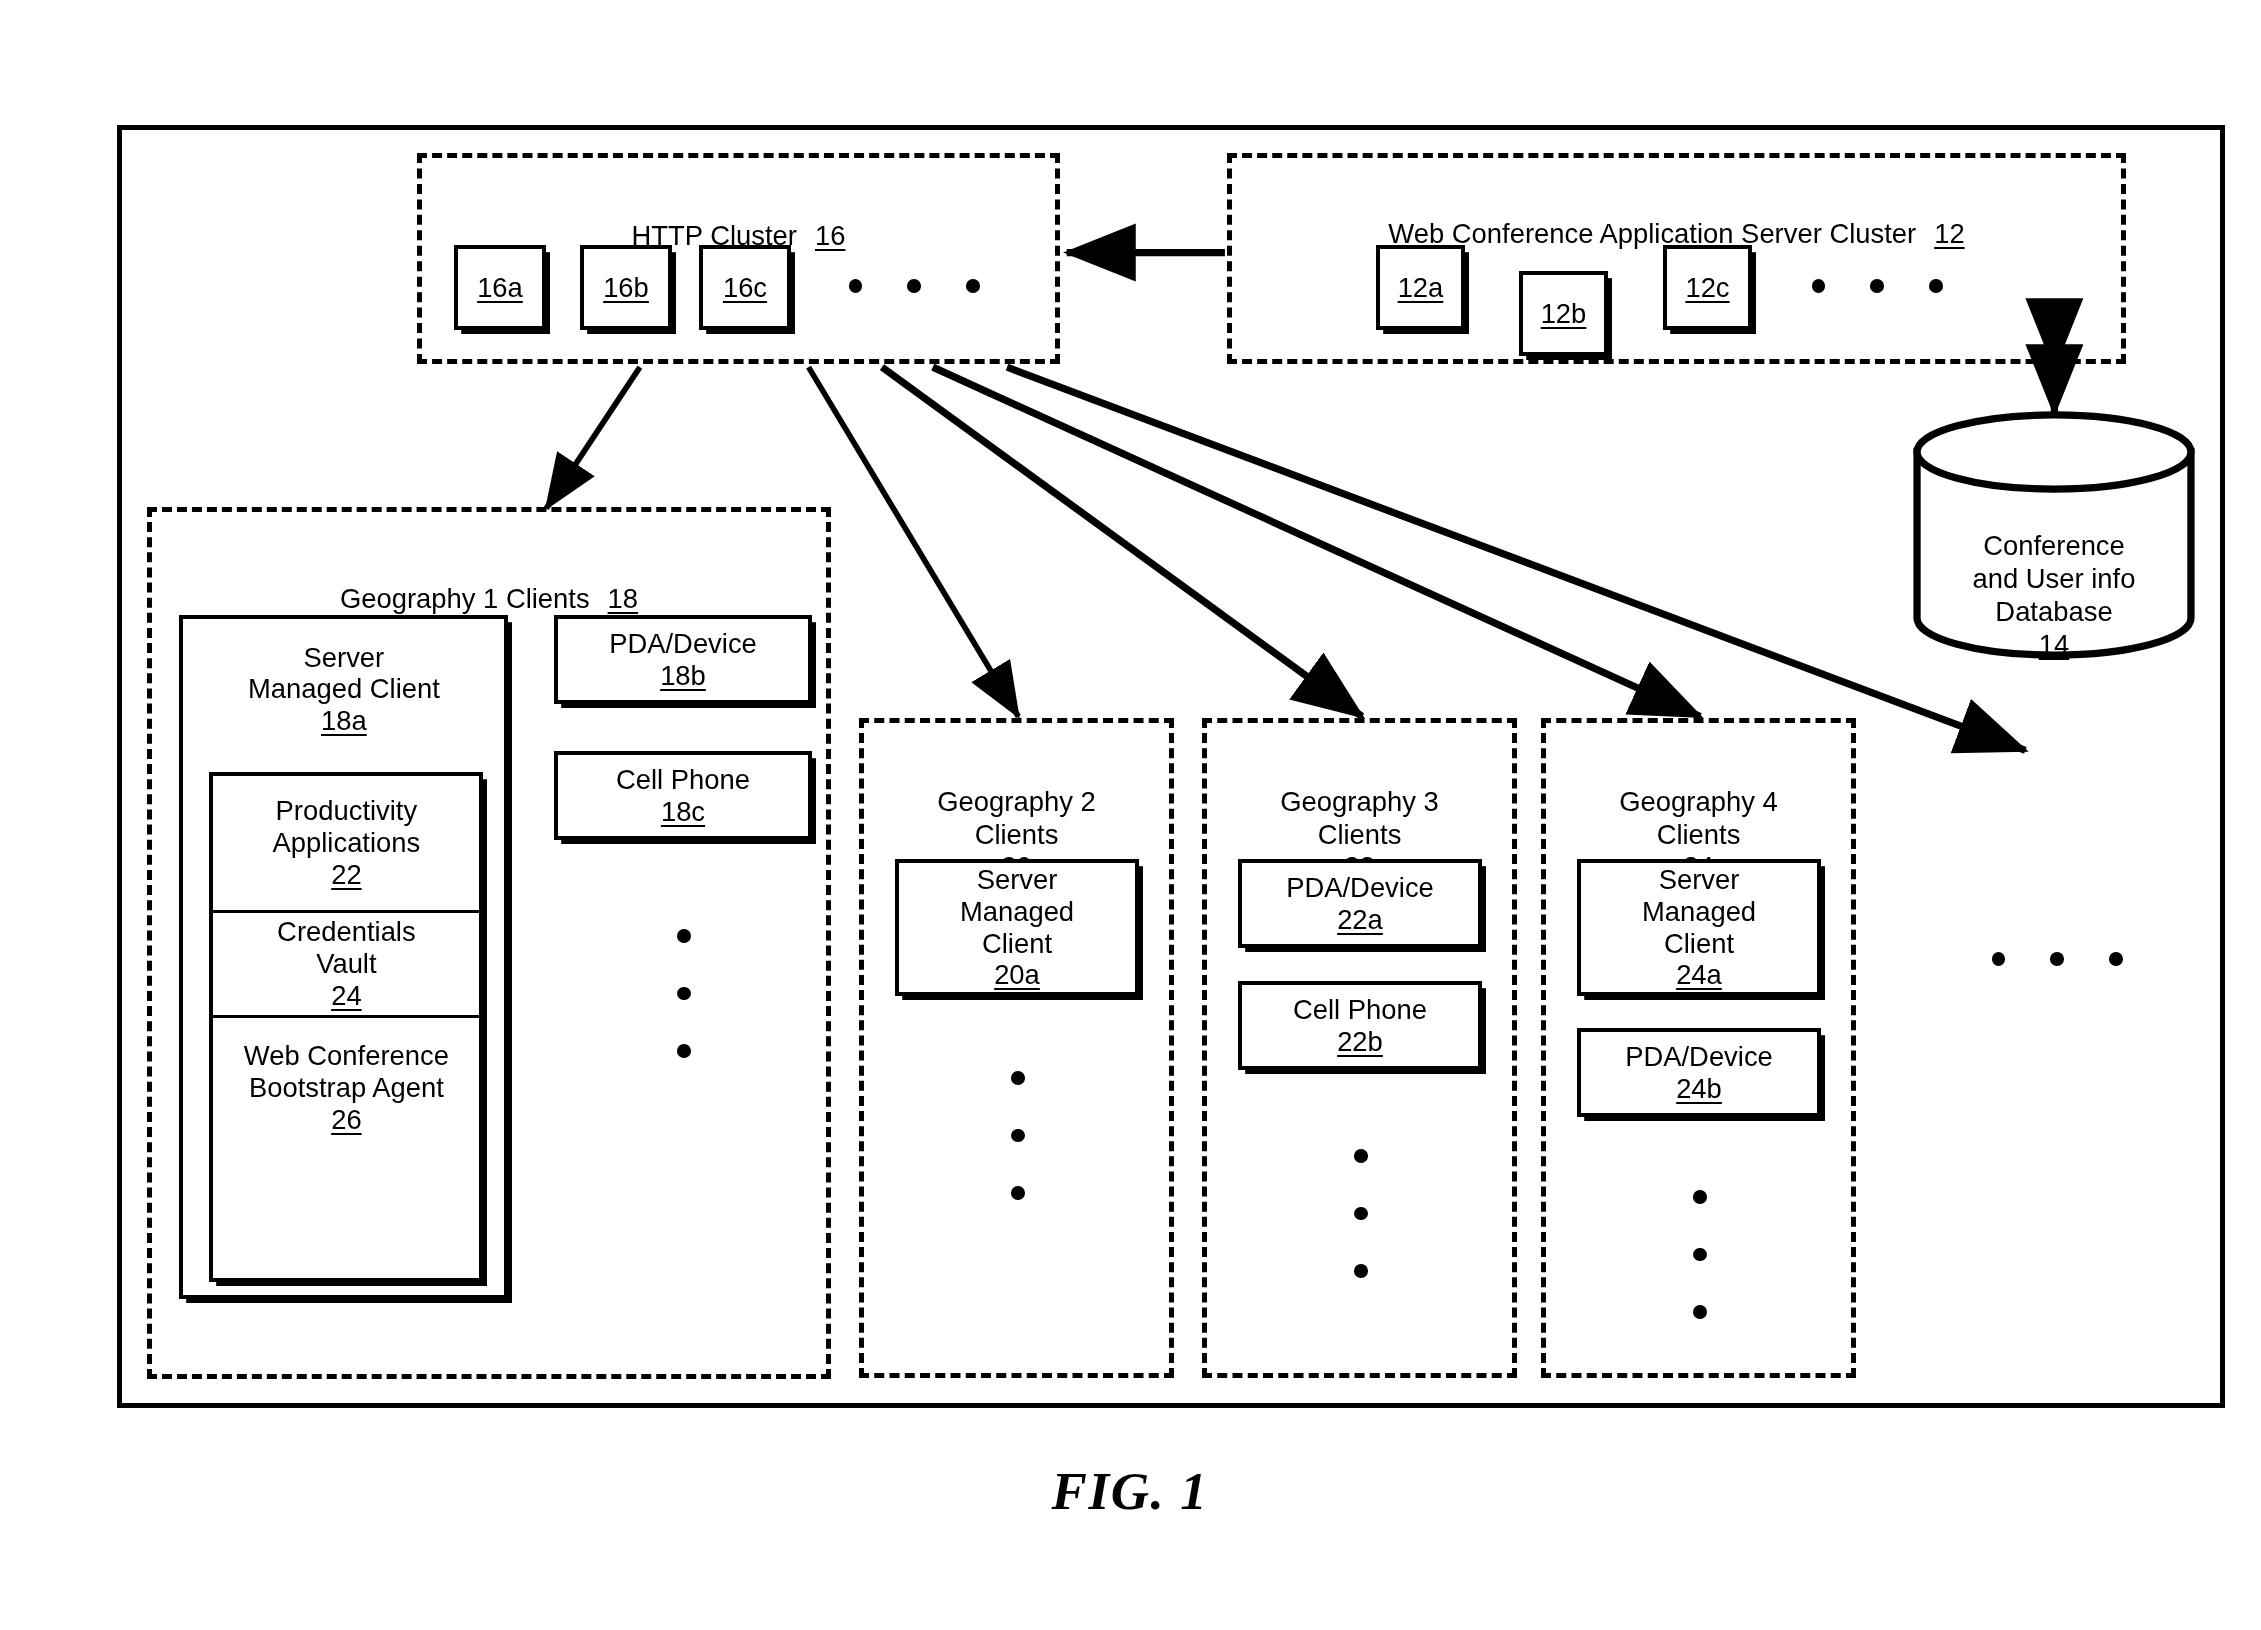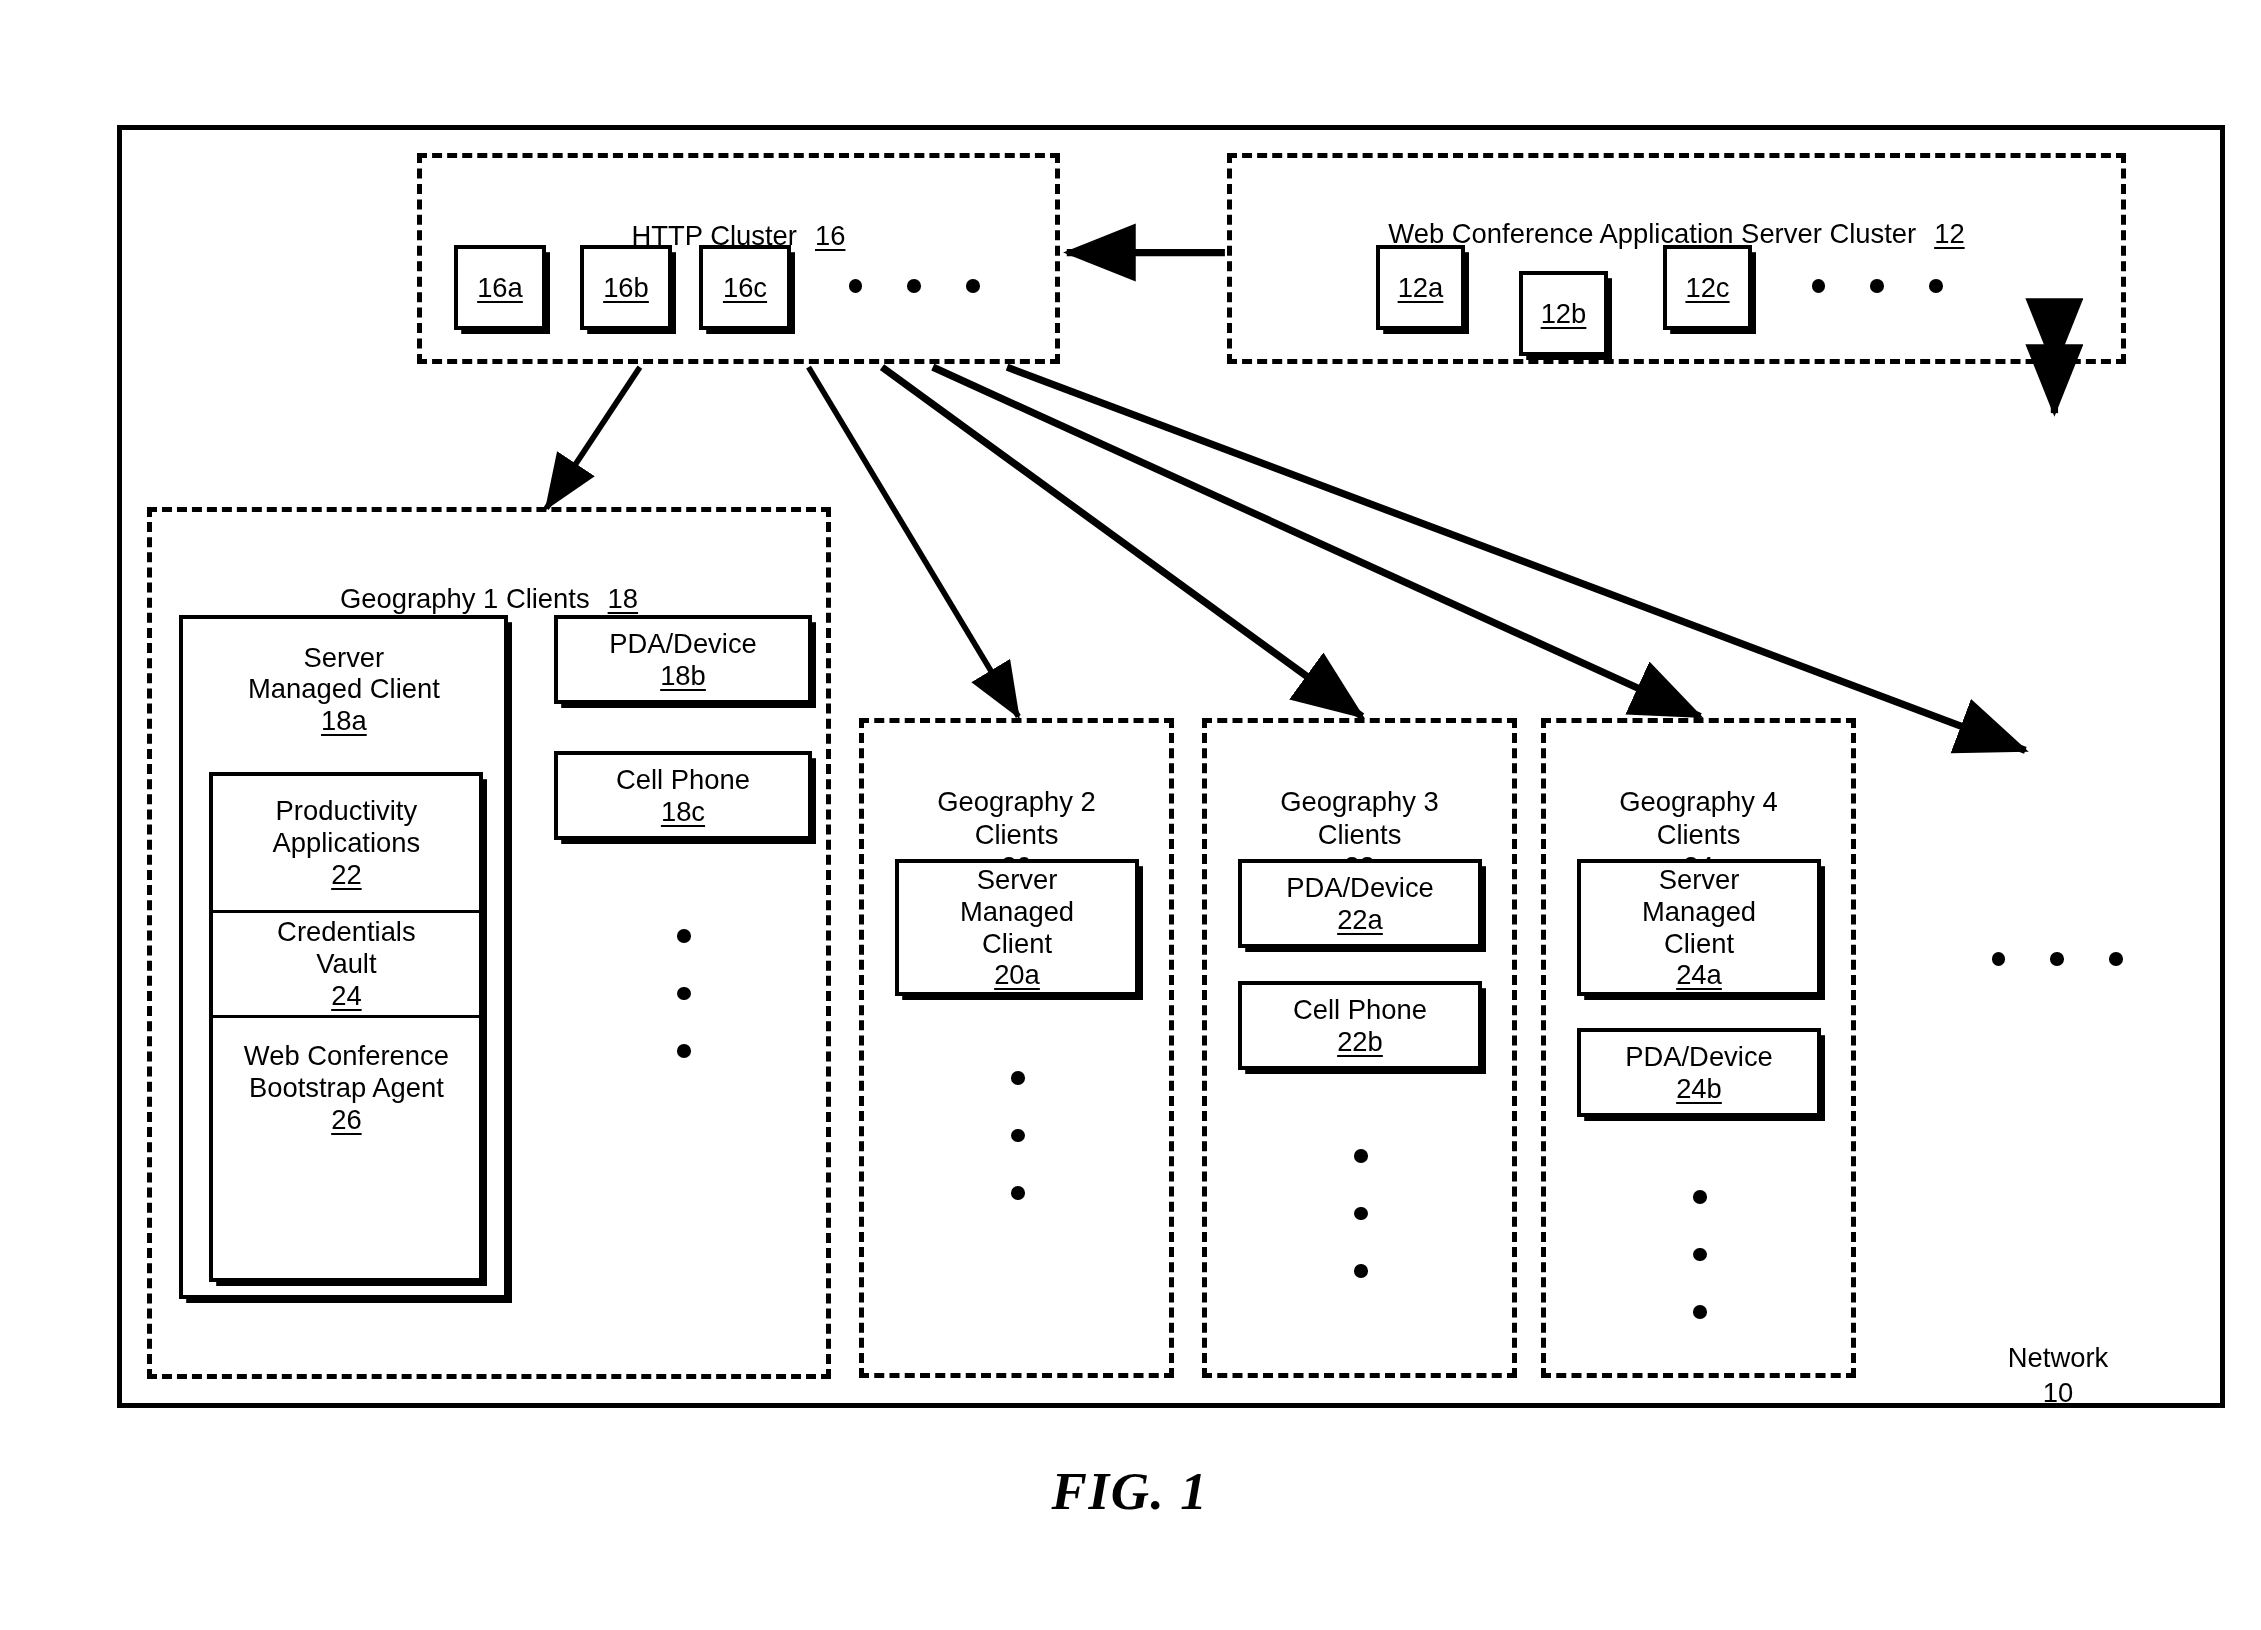--- a/index.html
+++ b/index.html
@@ -182,20 +182,32 @@
       <span class="node-ref">12c</span>
     </div>
 
     <div class="dots-h" style="left:557px; top:121px;">
       <span class="dot"></span>
       <span class="dot"></span>
       <span class="dot"></span>
     </div>
   </div>
 
+  <div class="cylinder" style="left:1913px; top:410px; width:282px; height:250px;">
+    <svg width="282" height="250" viewBox="0 0 350 310">
+      <path d="M5,52 L5,258 A170,46 0 0 0 345,258 L345,52 Z" fill="#ffffff" stroke="#000000" stroke-width="9"></path>
+      <ellipse cx="175" cy="52" rx="170" ry="46" fill="#ffffff" stroke="#000000" stroke-width="9"></ellipse>
+    </svg>
+    <div class="cyl-label" style="top:87px;">
+      <span>Conference
+and User info
+Database</span>
+      <div><span class="ref">14</span></div>
+    </div>
+  </div>
 
   <div class="abs dashed-group" style="left:147px; top:507px; width:684px; height:872px;">
     <div class="group-title" style="top:39px;">
       <span>Geography 1 Clients</span><span class="ref-gap"></span><span class="ref">18</span>
     </div>
 
     <div class="abs node" style="left:27.4px; top:103px; width:329px; height:684px; justify-content:flex-start; padding-top:22.6px;">
       <span class="node-label">Server
 Managed Client</span>
       <span class="node-ref">18a</span>
@@ -306,24 +318,20 @@
       <span class="dot"></span>
     </div>
   </div>
 
   <div class="dots-h" style="left:1969px; top:952px;">
     <span class="dot"></span>
     <span class="dot"></span>
     <span class="dot"></span>
   </div>
 
-  <div class="network-label" style="left:1953px; top:1307px; width:210px;">
-    <span>Network</span>
-    <div><span class="ref">10</span></div>
-  </div>
 
   <svg class="overlay" viewBox="0 0 2802 2020" width="2261" height="1630">
     <defs>
       <marker id="arrowhead" markerWidth="12" markerHeight="12" refX="9.5" refY="4" orient="auto" markerUnits="strokeWidth">
         <path d="M0,0 L10,4 L0,8 z" fill="#000000"></path>
       </marker>
       <marker id="arrowhead-sm" markerWidth="12" markerHeight="12" refX="9.5" refY="4" orient="auto" markerUnits="strokeWidth">
         <path d="M0,0 L10,4 L0,8 z" fill="#000000"></path>
       </marker>
     </defs>

